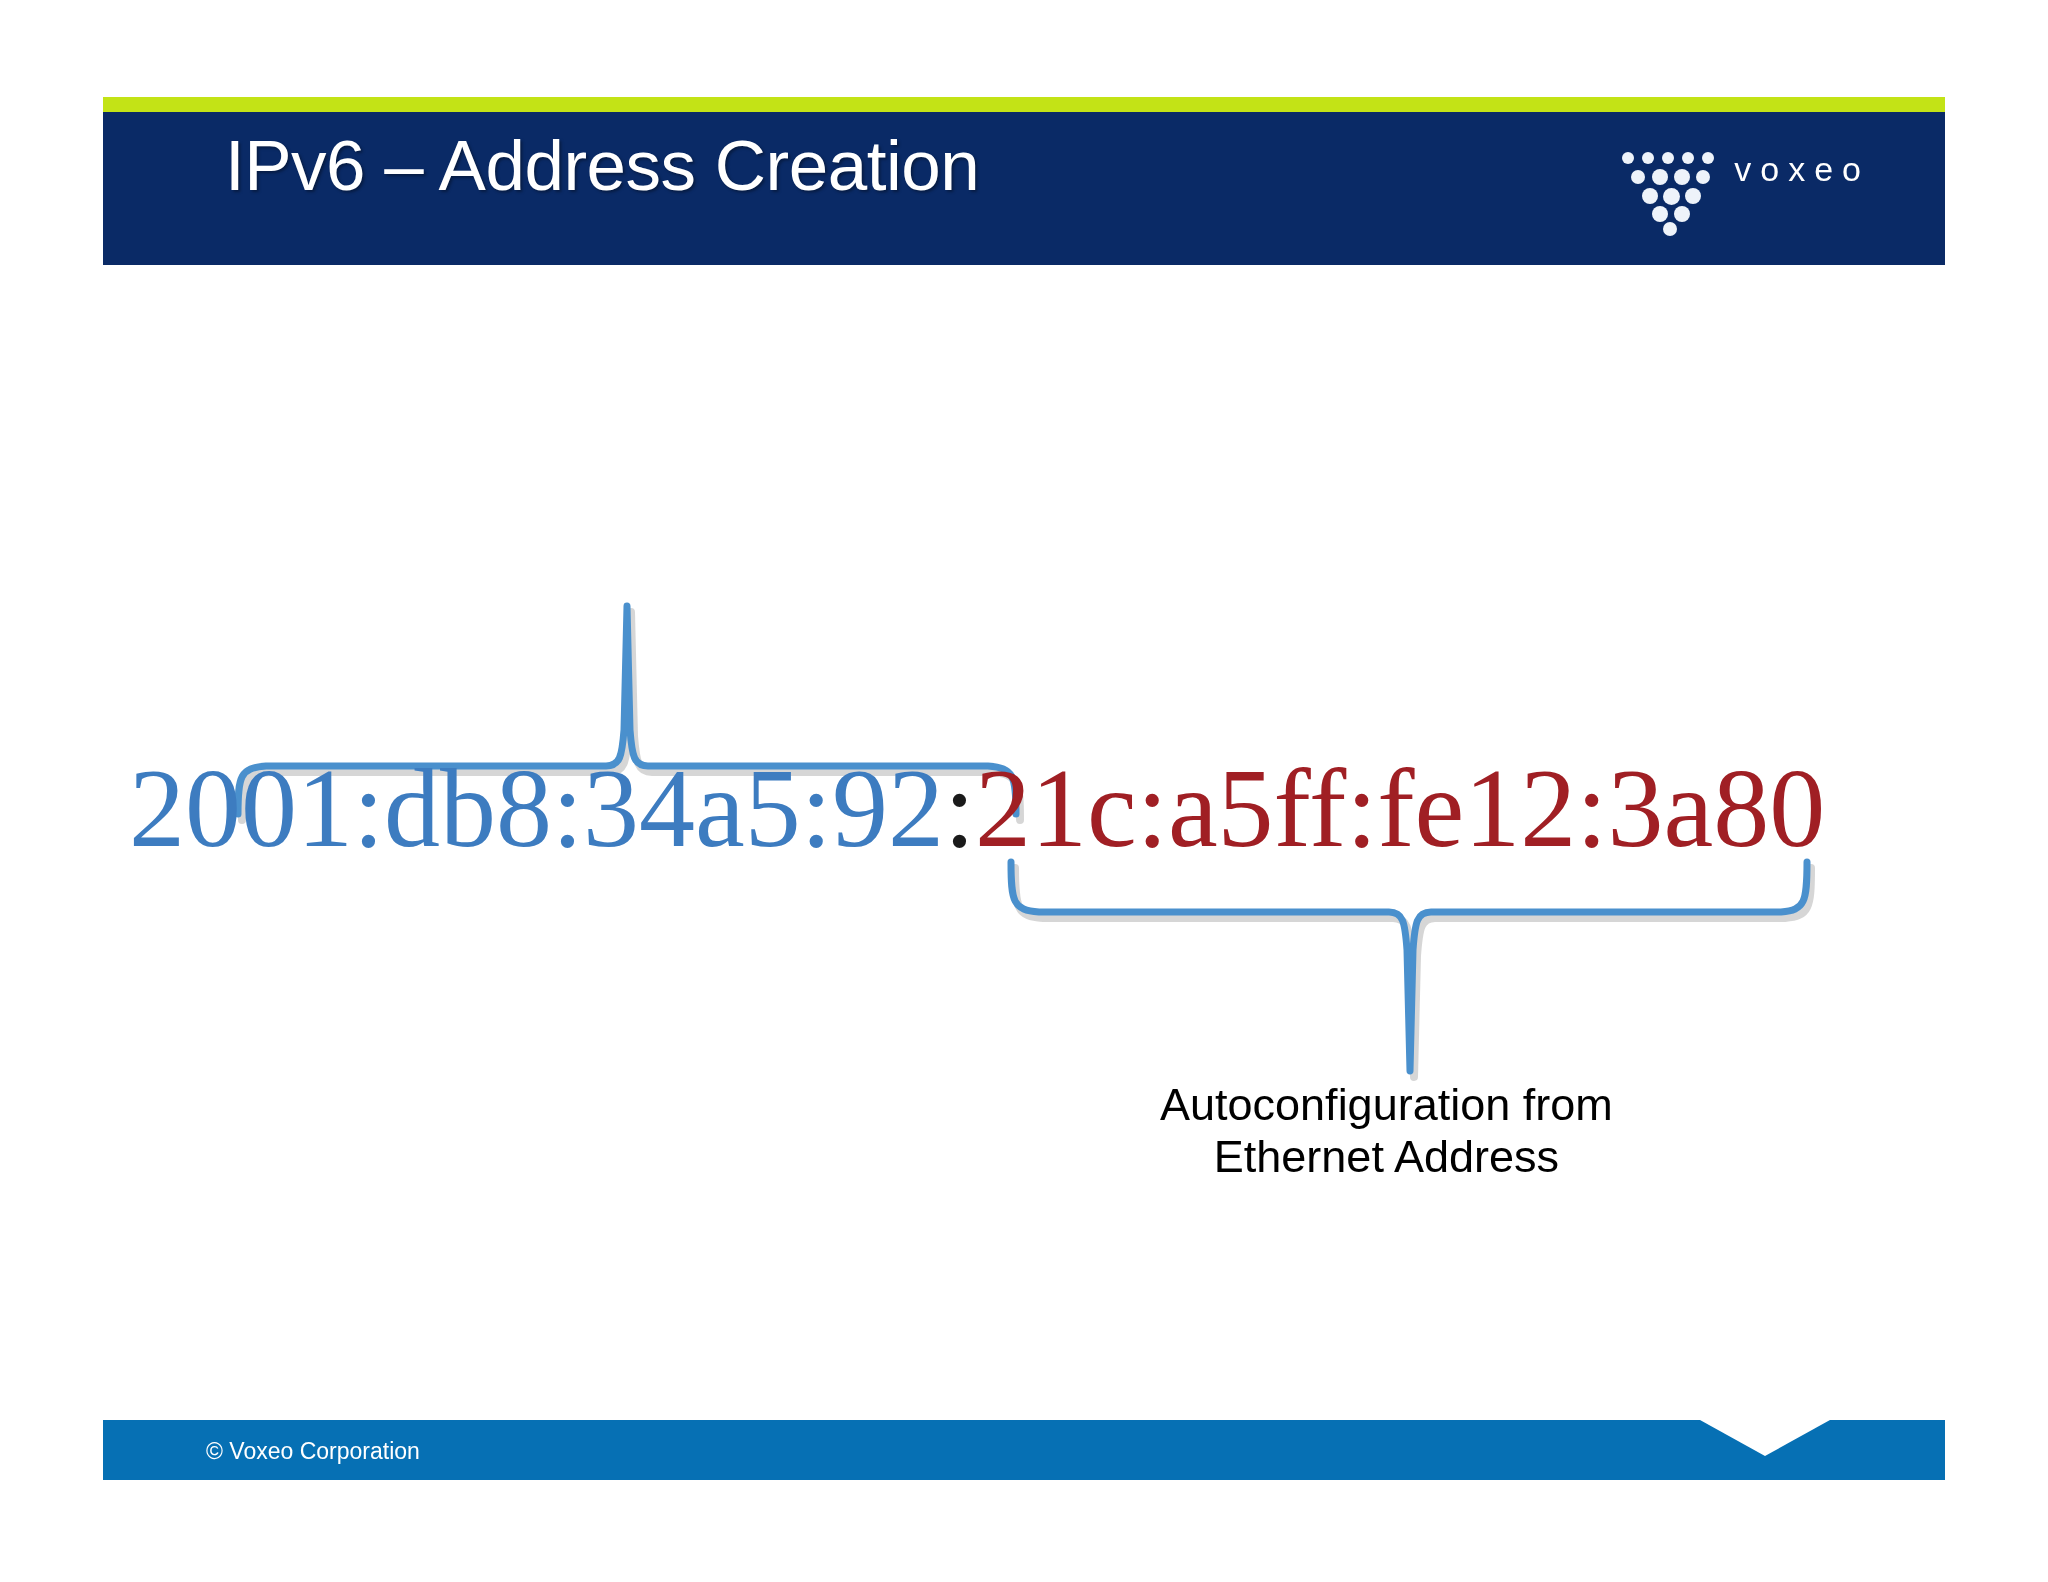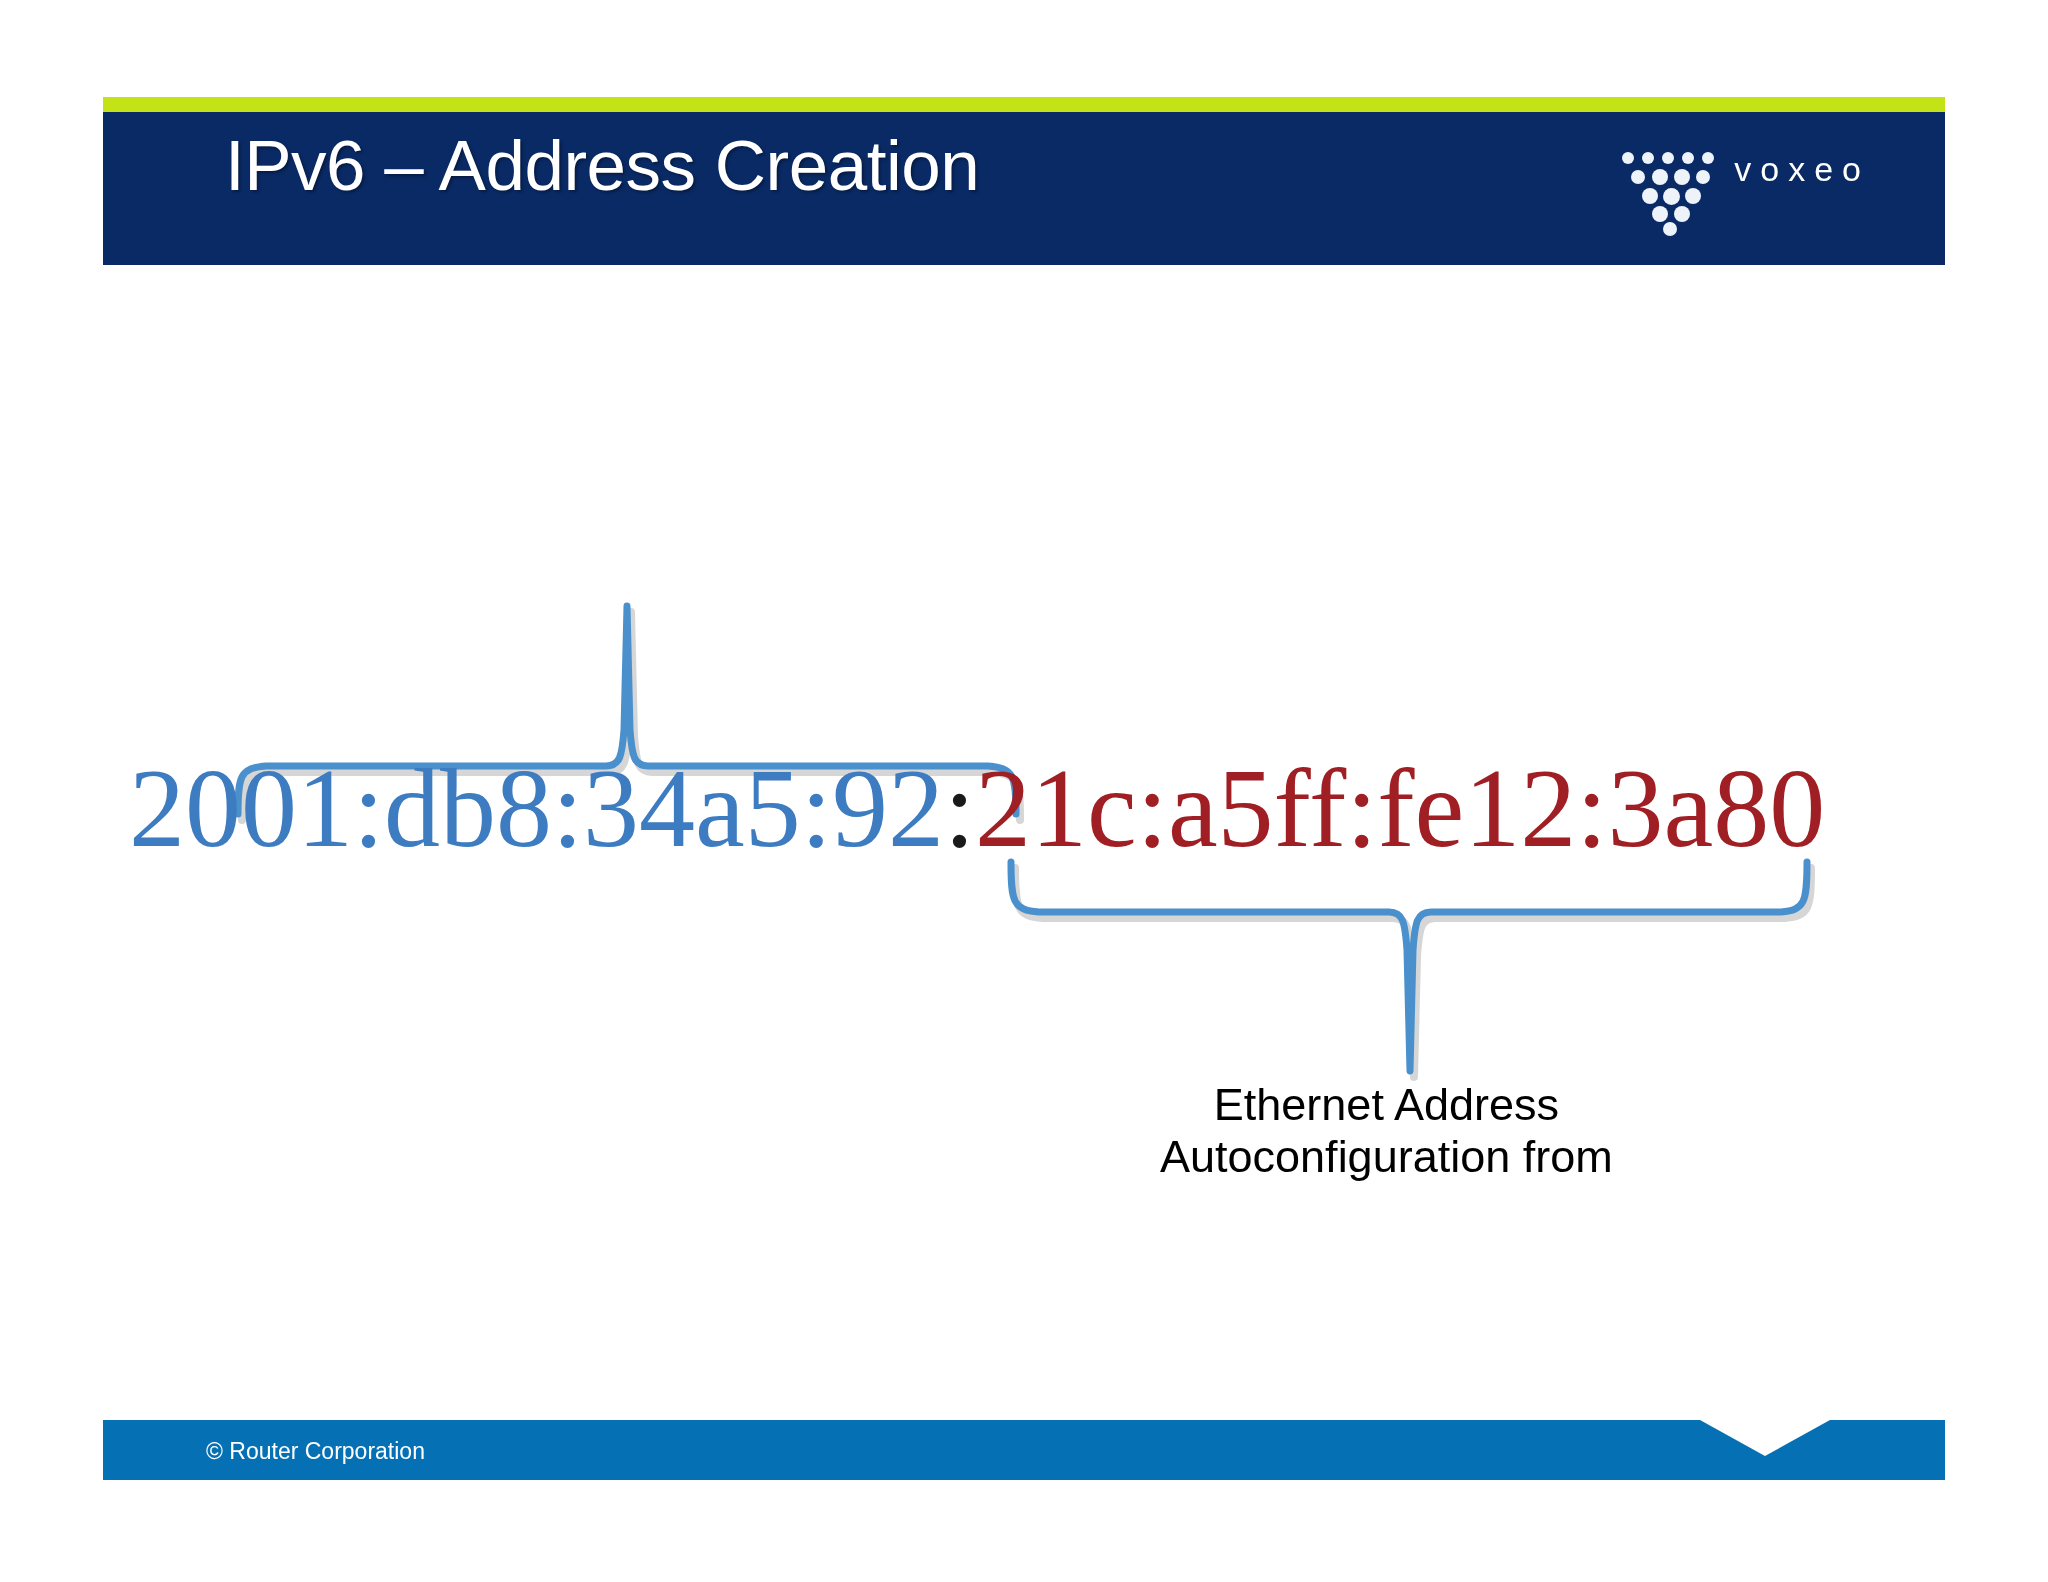--- a/index.html
+++ b/index.html
@@ -255,22 +255,22 @@
              L 384 50
              C 398 50, 400 60, 402 88
              L 405 209
              L 408 88
              C 410 60, 412 50, 426 50
              L 776 50
              C 800 48, 802 40, 802 0"></path>
   </svg>
 
   <div id="label-autoconf" class="callout-label">
+    <div>Autoconfiguration from</div>
     <div>Ethernet Address</div>
-    <div>Autoconfiguration from</div>
   </div>
 
   <div id="footer-bar">
     <div id="footer-notch"></div>
-    <div id="footer-text">© Router Corporation</div>
+    <div id="footer-text">© Voxeo Corporation</div>
   </div>
 
 </div>
 
 </body></html>

